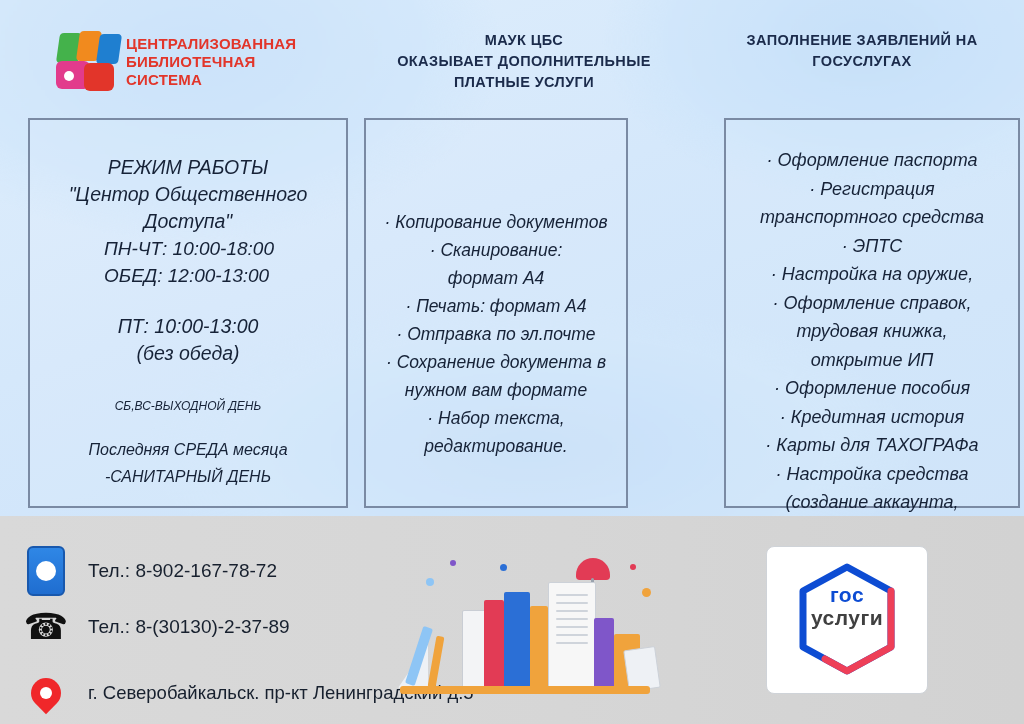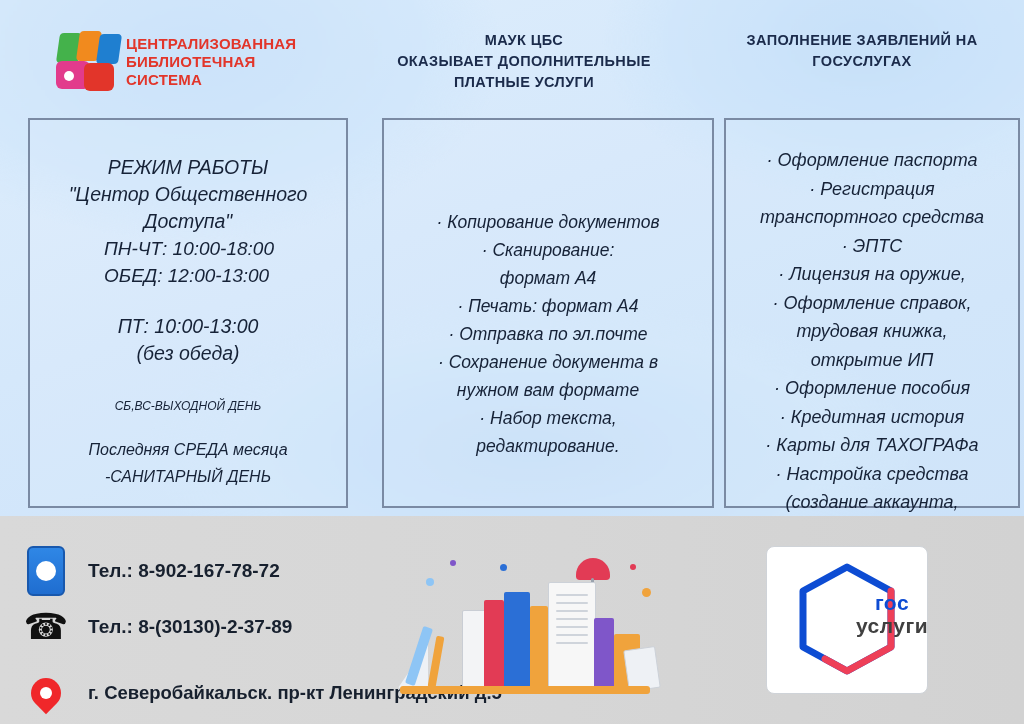--- a/index.html
+++ b/index.html
@@ -99,21 +99,21 @@
     position: absolute;
     top: 0;
     border: 2px solid #7a8aa3;
     background: rgba(255,255,255,0.08);
     box-sizing: border-box;
     padding: 18px 14px;
     color: #162237;
     font-style: italic;
   }
   .panel.p1 { left: 28px;  width: 320px; height: 390px; }
-  .panel.p2 { left: 382px; width: 332px; height: 390px; }
+  .panel.p2 { left: 364px; width: 264px; height: 390px; }
   .panel.p3 { left: 700px; width: 296px; height: 390px; margin-left: 24px; }
 
   .p1 .block {
     text-align: center;
     font-size: 19.5px;
     line-height: 27px;
     color: #162237;
   }
   .p1 .block.b-top { margin-top: 16px; }
   .p1 .block.b-hours { text-align: left; padding-left: 60px; font-size: 19px; }
@@ -159,21 +159,21 @@
   }
   .contact .ico {
     width: 56px;
     flex: 0 0 56px;
     text-align: center;
     font-size: 34px;
     line-height: 38px;
   }
   .contact .txt {
     font-size: 19px;
-    font-weight: bold;
+    font-weight: normal;
     color: #17202e;
     margin-left: 14px;
     white-space: nowrap;
   }
   .c-mobile  { left: 18px; top: 546px; }
   .c-phone   { left: 18px; top: 608px; }
   .c-addr    { left: 18px; top: 678px; }
   .c-addr .txt { font-size: 18.5px; }
 
   .mobile-icon {
@@ -270,26 +270,25 @@
   .gos .hex {
     position: absolute;
     left: 28px;
     top: 16px;
     width: 104px;
     height: 112px;
   }
   .gos .label {
     position: absolute;
     left: 0;
-    top: 44px;
+    top: 36px;
     width: 160px;
     text-align: center;
     font-weight: bold;
     line-height: 23px;
-    padding-left: 45px;
   }
   .gos .label .l1 { color: #0d4cd3; font-size: 21px; letter-spacing: 0.5px; }
   .gos .label .l2 { color: #404040; font-size: 21px; letter-spacing: 0.5px; }
 </style>
 </head>
 <body>
 
 <div class="poster">
   <div class="blob b1"></div>
   <div class="blob b2"></div>
@@ -360,21 +359,21 @@
         <div>редактирование.</div>
       </div>
     </div>
 
     <div class="panel p3">
       <div class="list">
         <div>·  Оформление паспорта</div>
         <div>· Регистрация</div>
         <div>транспортного средства</div>
         <div>· ЭПТС</div>
-        <div>· Лицензия на оружие,</div>
+        <div>· Настройка на оружие,</div>
         <div>· Оформление справок,</div>
         <div>трудовая книжка,</div>
         <div>открытие ИП</div>
         <div>· Оформление пособия</div>
         <div>· Кредитная история</div>
         <div>· Карты для ТАХОГРАФа</div>
         <div>· Настройка средства</div>
         <div>(создание аккаунта,</div>
         <div>установка программ)</div>
       </div>

